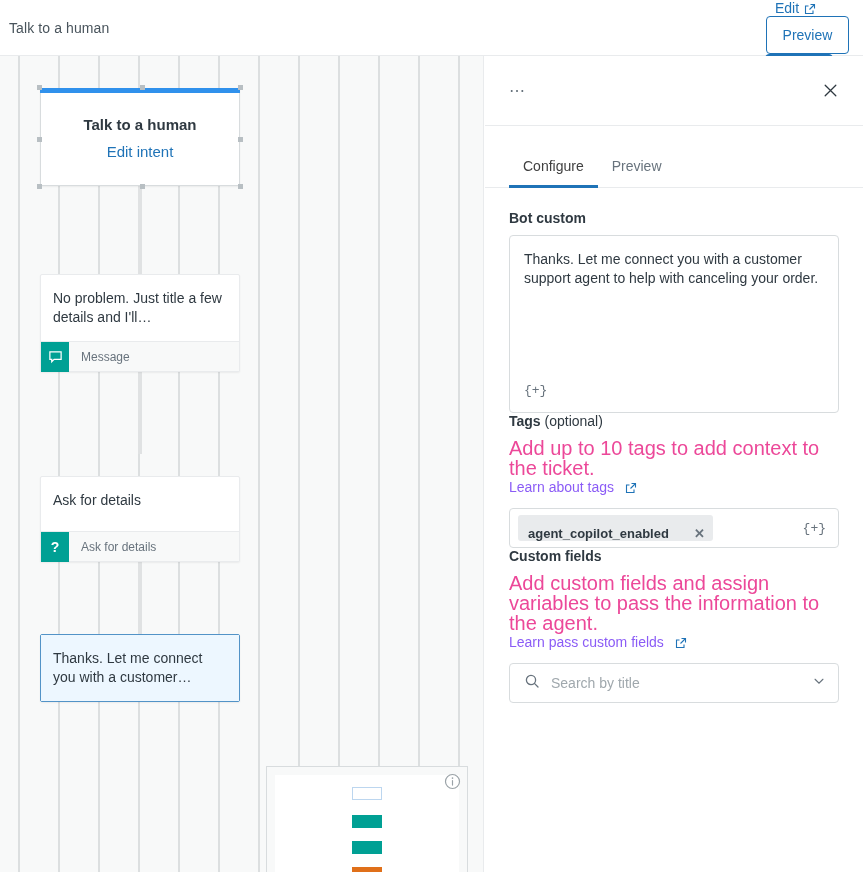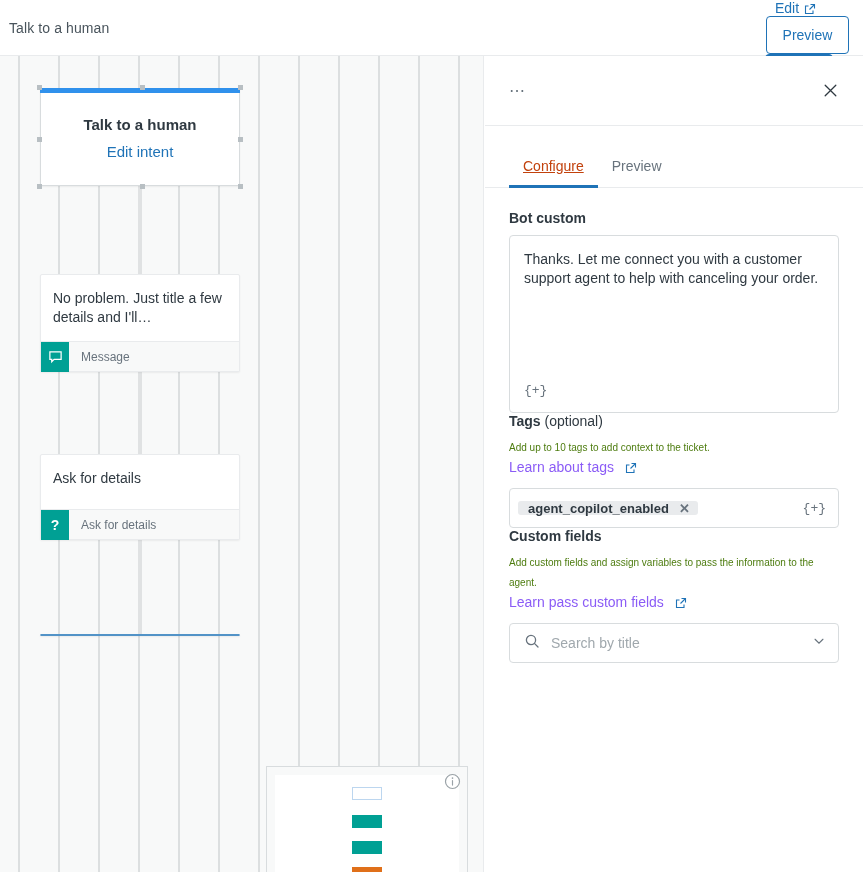--- a/index.html
+++ b/index.html
@@ -198,28 +198,28 @@
     margin-top: 22px;
   }
   .tab {
     font-size: 14px;
     padding: 10px 14px 11px 14px;
     color: #68737d;
     cursor: pointer;
     border-bottom: 3px solid transparent;
     margin-bottom: -1px;
   }
-  .tab.active { color: #c2410c; border-bottom-color: #1f73b7; text-decoration: underline; }
+  .tab.active { color: #404040; border-bottom-color: #1f73b7; }
   .panel-body { padding: 22px 24px 0 24px; }
   .field-label {
     font-size: 14px; font-weight: bold; color: #2f3941;
     margin-bottom: 9px;
   }
   .field-label .optional { font-weight: normal; color: #2f3941; }
-  .field-desc { font-size: 10px; color: #4d7c0f; line-height: 20px; }
+  .field-desc { font-size: 20px; color: #ec4899; line-height: 20px; }
   .field-link { font-size: 14px; color: #8b5cf6; cursor: pointer; display: inline-flex; align-items: center; gap: 11px; margin-top: 1px; }
   .textarea-box {
     border: 1px solid #d8dcde;
     border-radius: 4px;
     height: 178px;
     position: relative;
     padding: 14px 14px;
     font-size: 14px; line-height: 19px; color: #2f3941;
     cursor: text;
   }
@@ -231,22 +231,22 @@
   }
   .section { }
   .tags-box {
     border: 1px solid #d8dcde; border-radius: 4px;
     height: 40px; margin-top: 12px;
     display: flex; align-items: center;
     padding: 0 12px 0 8px;
   }
   .chip {
     background: #e9ebed; border-radius: 3px;
-    height: 14px; display: inline-flex; align-items: center;
-    padding: 0 8px 0 10px; gap: 10px;
+    height: 26px; display: inline-flex; align-items: flex-end;
+    padding: 0 8px 0 10px; gap: 25px;
     font-size: 13px; font-weight: bold; color: #2f3941;
     cursor: default;
   }
   .chip-x { color: #68737d; font-size: 13px; cursor: pointer; }
   .tags-var { margin-left: auto; font-size: 13px; color: #68737d; font-family: "Liberation Mono", monospace; cursor: pointer; }
   .search-box {
     border: 1px solid #d8dcde; border-radius: 4px;
     height: 40px; margin-top: 12px;
     display: flex; align-items: center; gap: 11px;
     padding: 0 12px 0 14px;
@@ -316,31 +316,32 @@
     <div class="node-footer">
       <div class="node-icon teal">
         <svg width="15" height="15" viewBox="0 0 16 16" fill="none" stroke="#ffffff" stroke-width="1.3">
           <path d="M2 3h12v8H6.5L4 13.5V11H2z"></path>
         </svg>
       </div>
       <div class="node-footer-label">Message</div>
     </div>
   </div>
 
-  <div class="node" style="top:398px;">
+  <div class="node" style="top:420px;">
     <div class="node-body">Ask for details</div>
     <div class="node-footer">
       <div class="node-icon teal">
         <span style="color:#fff;font-size:14px;font-weight:bold;line-height:1;">?</span>
       </div>
       <div class="node-footer-label">Ask for details</div>
     </div>
   </div>
 
   <div class="node selected" style="top:578px;">
+    <div class="node-body">Thanks. Let me connect you with a customer…</div>
   </div>
 
   <div class="minimap">
     <div class="minimap-inner">
       <div class="mm-rect outline" style="top:12px;"></div>
       <div class="mm-rect teal" style="top:40px;"></div>
       <div class="mm-rect teal" style="top:66px;"></div>
       <div class="mm-rect orange" style="top:92px;"></div>
     </div>
     <div class="minimap-info">

